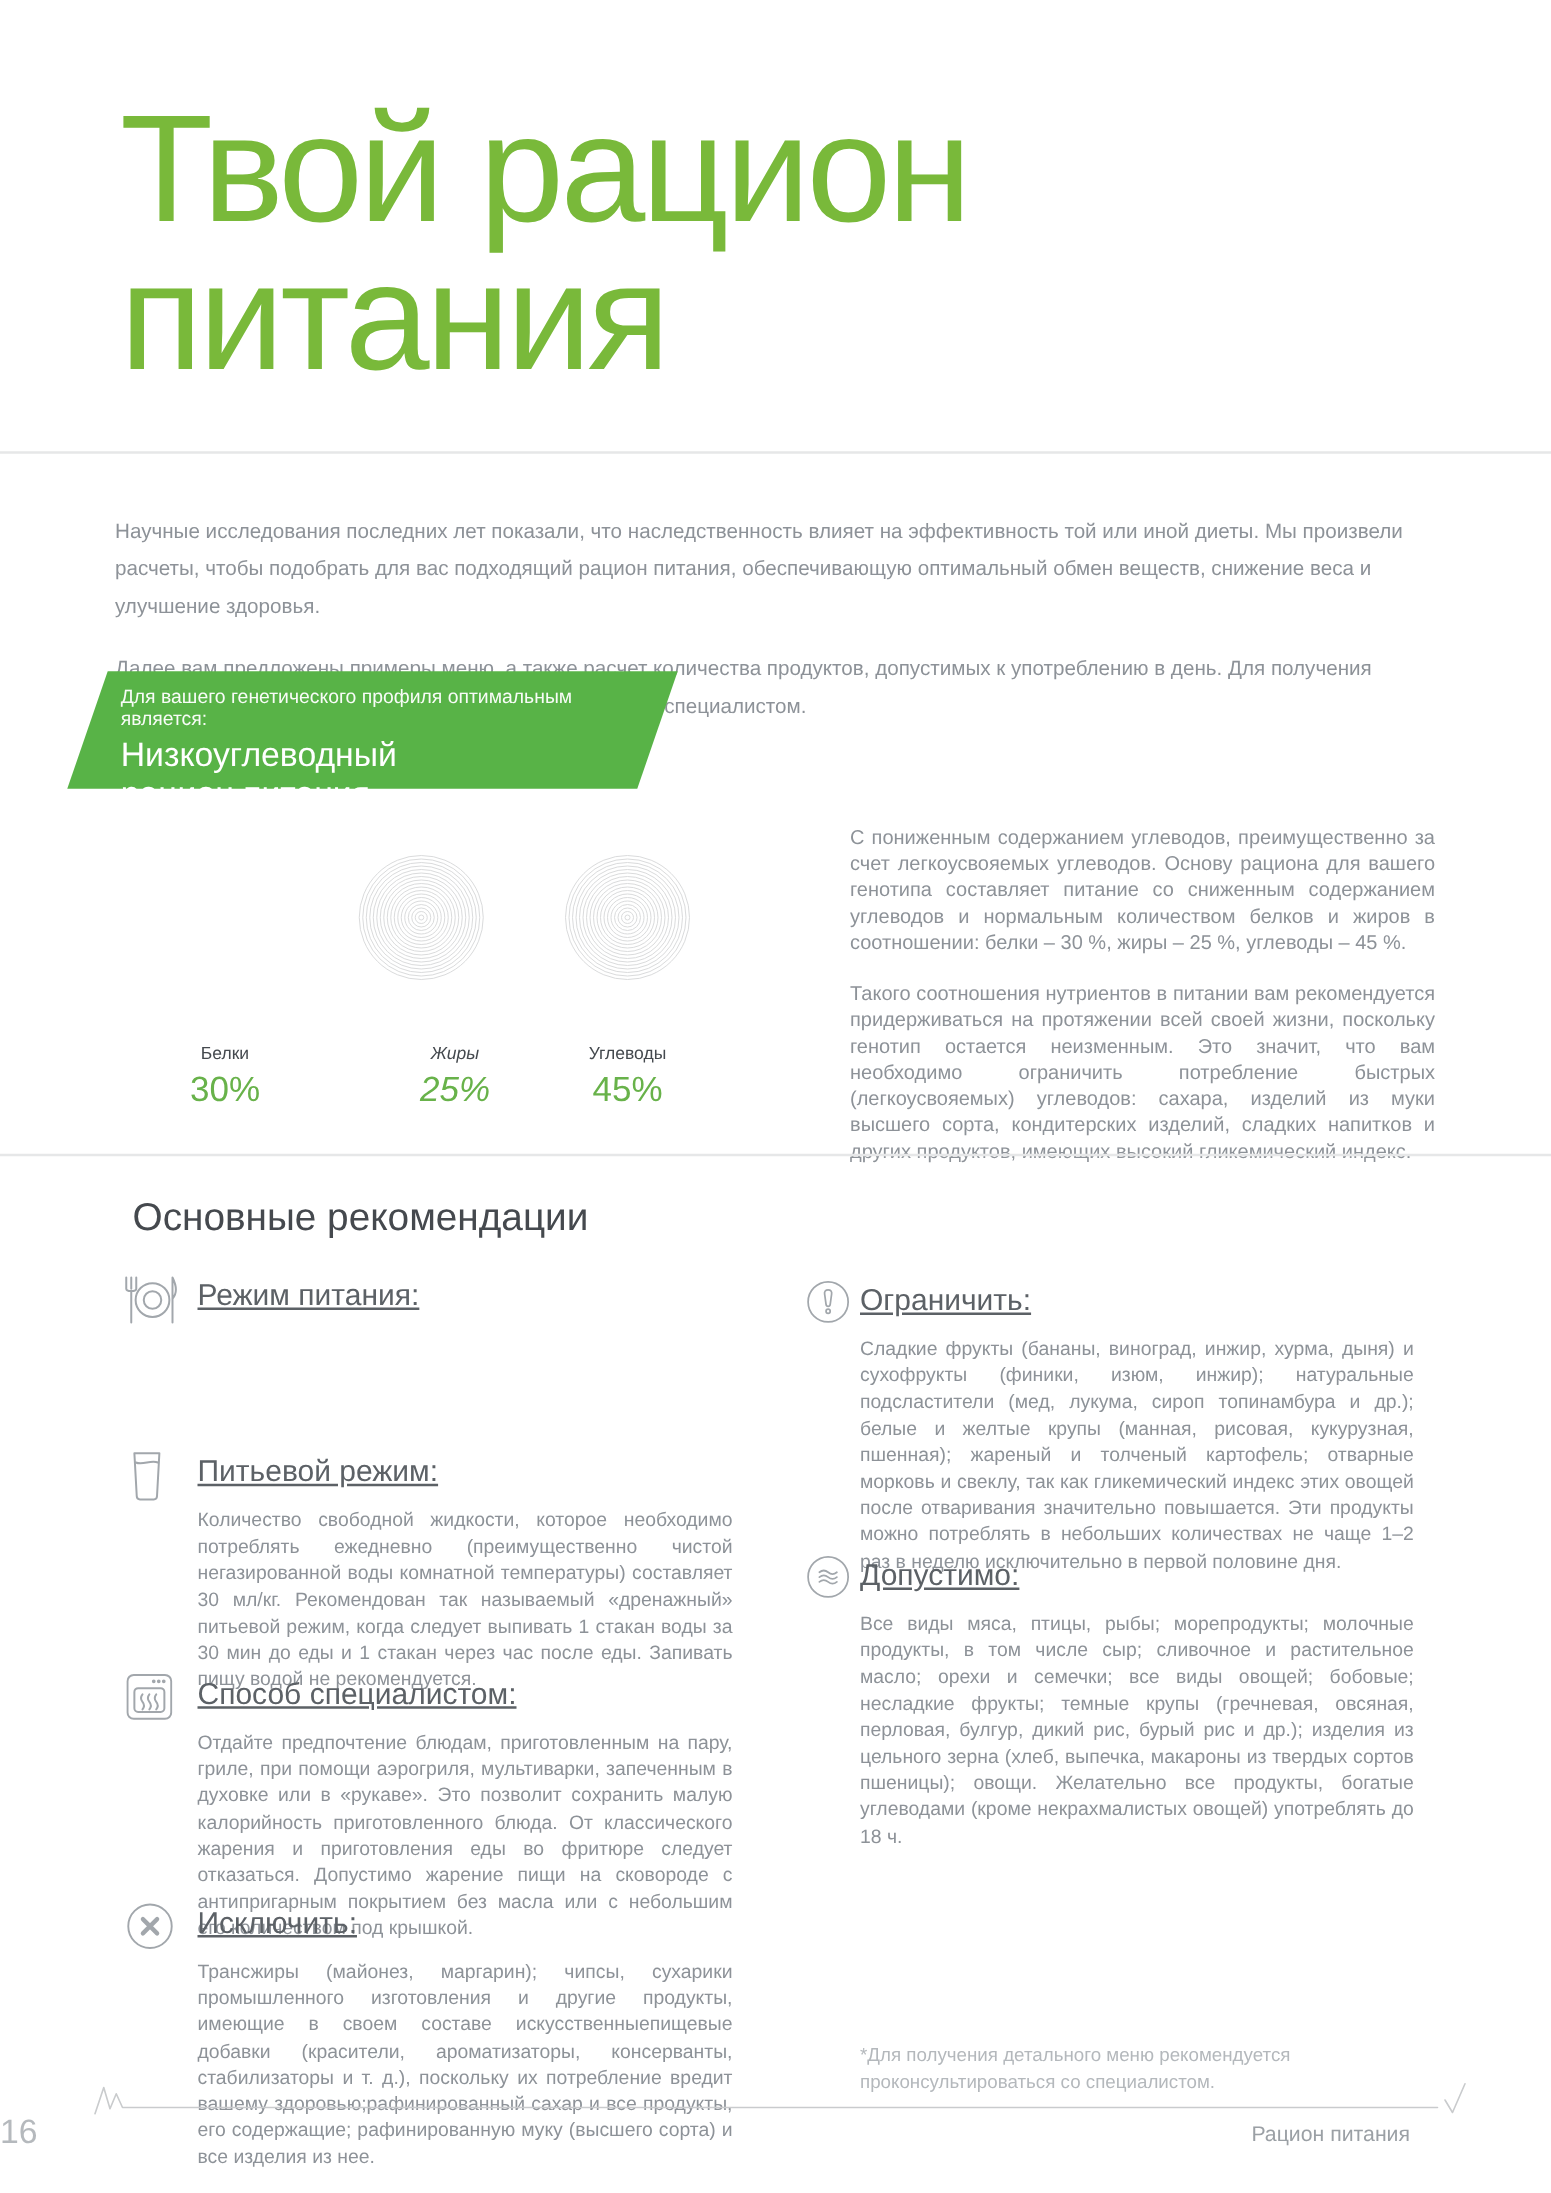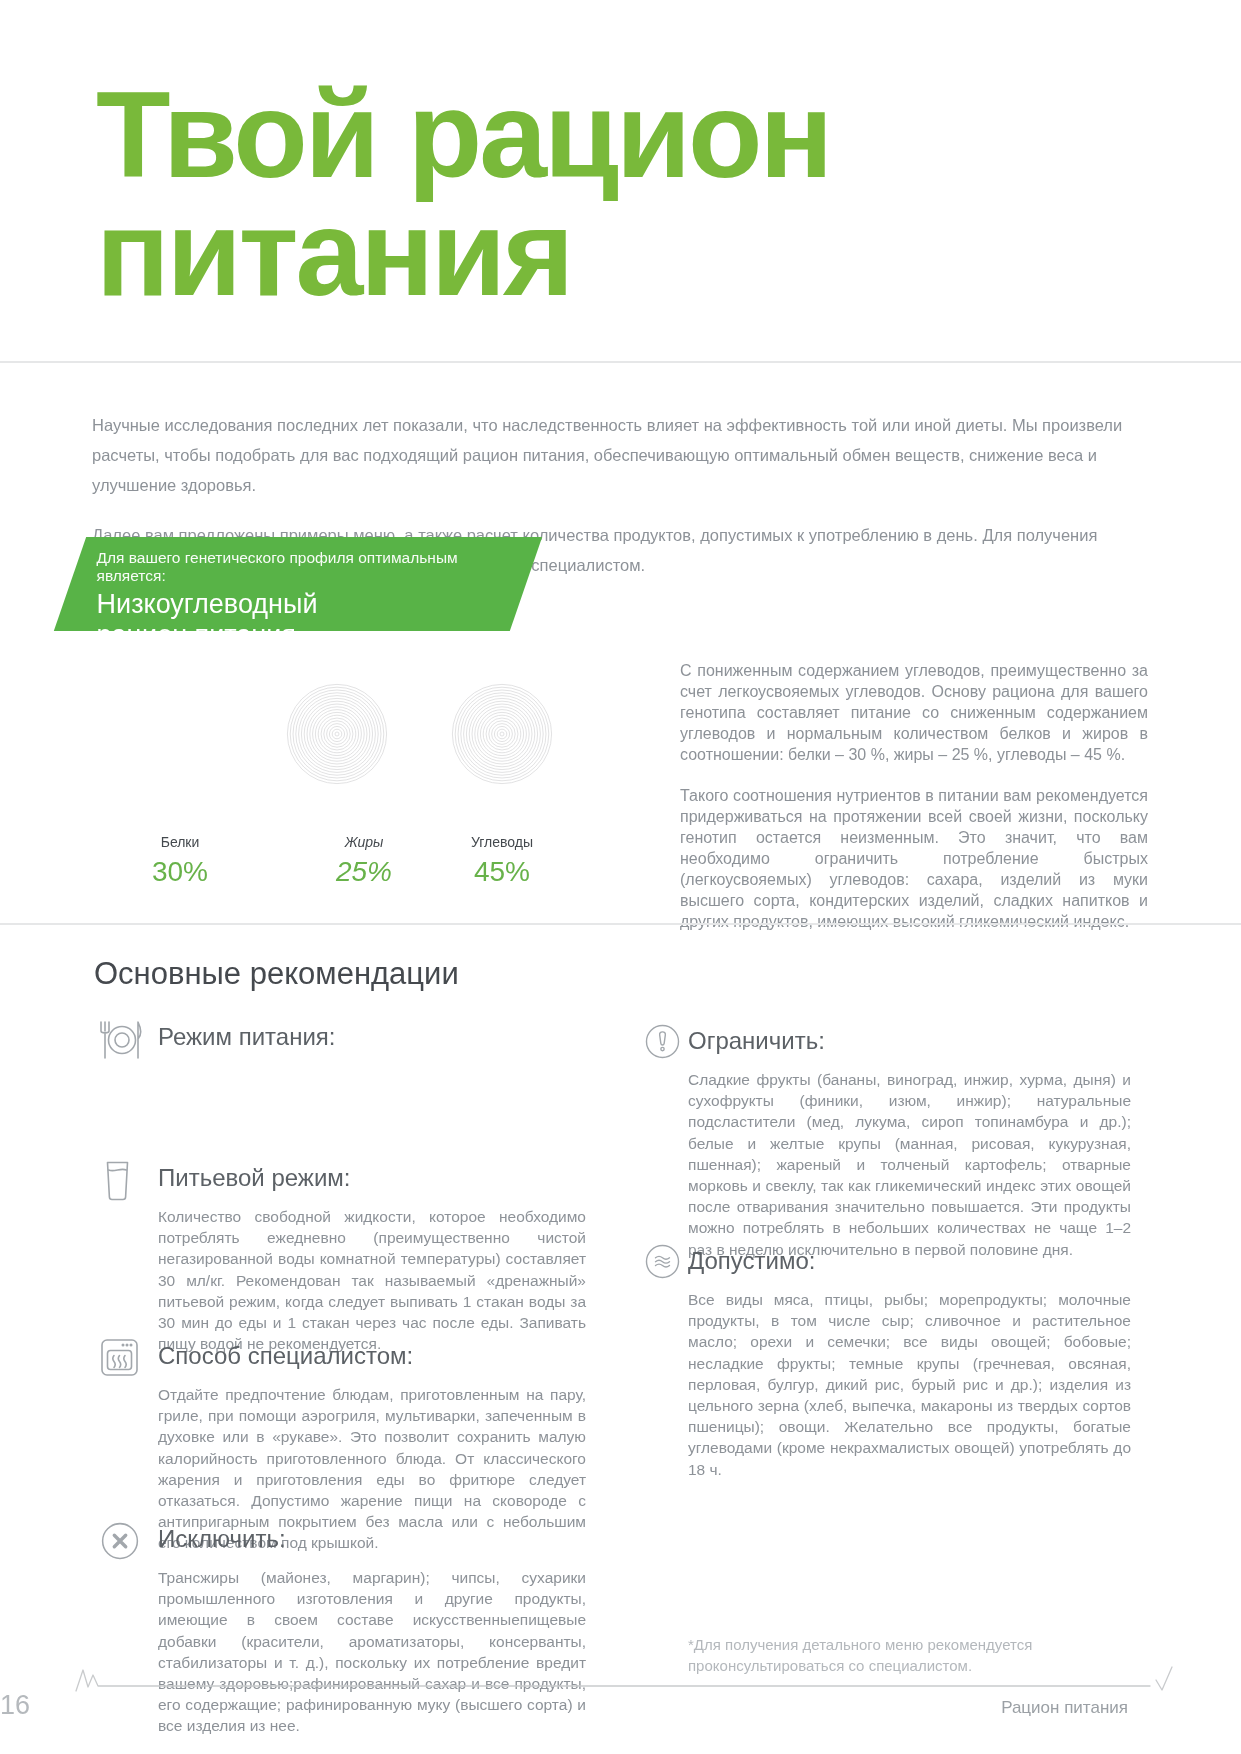--- a/index.html
+++ b/index.html
@@ -1,21 +1,21 @@
 <!DOCTYPE html>
 <html><head>
 <meta charset="utf-8">
 <style>
   html,body{margin:0;padding:0;background:#fff;}
   .page{position:relative;width:1241px;height:1754px;background:#ffffff;overflow:hidden;
         font-family:"Liberation Sans", sans-serif;-webkit-font-smoothing:antialiased;}
   .hr{position:absolute;left:0;width:1241px;height:2px;background:#e6e7e8;}
   
   .title{position:absolute;left:96px;top:76px;color:#79b93a;font-size:122px;line-height:118px;
-         letter-spacing:-3px;font-weight:700;}
+         letter-spacing:-3px;font-weight:400;}
   
   .intro{position:absolute;left:92px;top:410px;width:1058px;color:#8d9298;font-size:16.5px;line-height:30px;}
   .intro p{margin:0 0 20px 0;}
   
   .banner{position:absolute;left:70px;top:537px;width:456px;height:94px;background:#58b347;
           transform:skewX(-19deg);}
   .banner-inner{transform:skewX(19deg);color:#fff;padding:12px 0 0 30px;}
   .banner-eyebrow{font-size:15.5px;line-height:18px;opacity:.96;}
   .banner-title{font-size:27px;line-height:31px;margin-top:4px;}
   
@@ -24,26 +24,26 @@
   
   .macro{position:absolute;top:832px;width:160px;text-align:center;}
   .macro .lbl{color:#44494e;font-size:14px;line-height:20px;}
   .macro .val{color:#68b24a;font-size:28px;line-height:32px;margin-top:4px;}
   .m1{left:100px;} .m2{left:284px;font-style:italic;} .m3{left:422px;}
   
   .genotype{position:absolute;left:680px;top:660px;width:468px;color:#8d9298;font-size:16px;
             line-height:21px;text-align:justify;}
   .genotype p{margin:0 0 20px 0;}
   
-  .rec-head{position:absolute;left:94px;top:956px;color:#45494e;font-size:31px;font-weight:400;}
+  .rec-head{position:absolute;left:106px;top:956px;color:#45494e;font-size:31px;font-weight:400;}
   .rec{position:absolute;}
   .rec.colL{left:96px;width:490px;}
   .rec.colR{left:645px;width:486px;}
   .rec-icon{position:absolute;left:0;top:-2px;}
-  .rec-title{color:#5c6166;font-size:24px;line-height:30px;}
+  .rec-title{color:#5c6166;font-size:24px;line-height:30px;text-decoration:underline;}
   .rec.colL .rec-title,.rec.colL .rec-body{margin-left:62px;}
   .rec.colR .rec-title,.rec.colR .rec-body{margin-left:43px;}
   .rec-body{margin-top:13px;color:#8d9298;font-size:15.5px;line-height:21.2px;text-align:justify;}
   
   .footnote{position:absolute;left:688px;top:1634px;width:440px;color:#b4b8bc;font-size:15px;line-height:21px;}
   .footer-deco{position:absolute;left:72px;top:1664px;}
   .page-num{position:absolute;left:0;top:1690px;width:1241px;text-align:left;color:#b5b9bd;font-size:27px;}
   .footer-label{position:absolute;right:113px;top:1698px;color:#9ba0a5;font-size:17px;}
   svg.icon{display:block;stroke:#a2a7ac;fill:none;stroke-width:1.6;stroke-linecap:round;stroke-linejoin:round;}
 </style>

